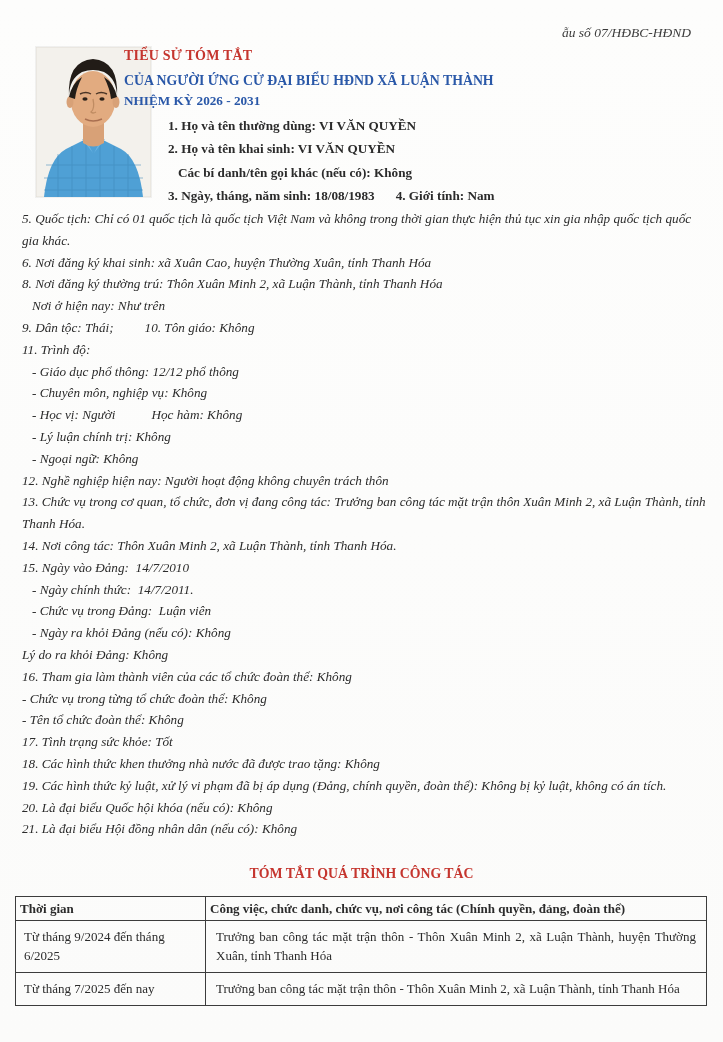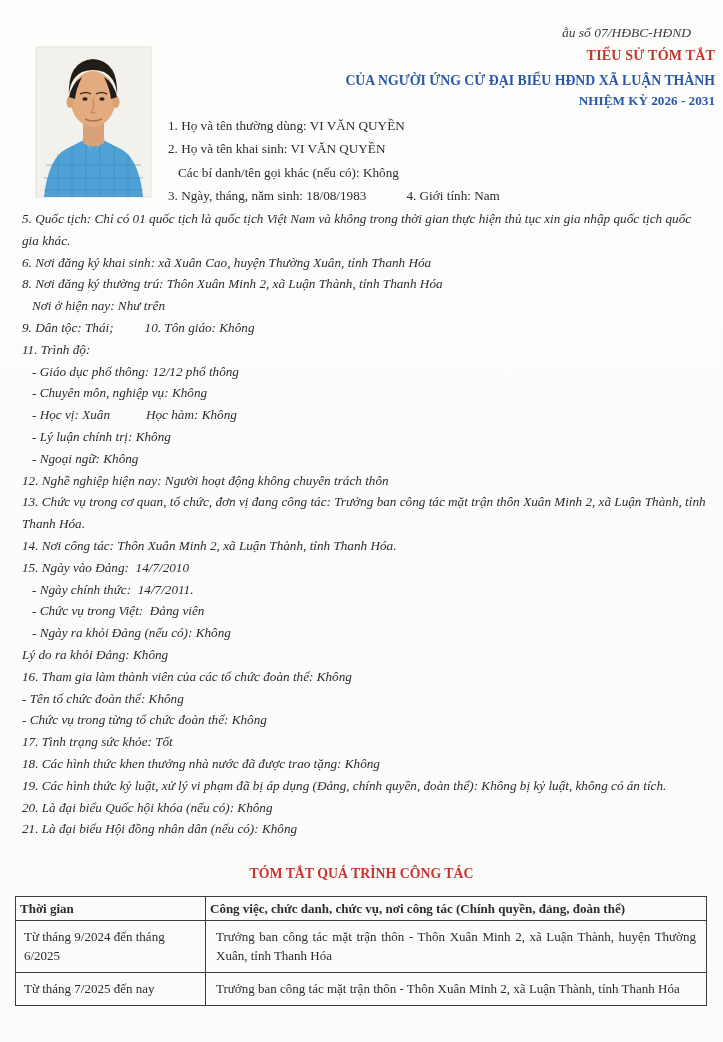--- a/index.html
+++ b/index.html
@@ -16,21 +16,21 @@
     background: linear-gradient(180deg, #fdfdfc 0%, #fbfbfa 100%);
   }
   
   .form-number {
     position: absolute; top: 25px; right: 32px;
     font-style: italic; font-size: 13.5px; color: #3a3a3a;
   }
   
   .doc-header {
     position: absolute; top: 48px; left: 124px; right: 8px;
-    text-align: right;
+    text-align: left;
   }
   .doc-title {
     color: #c5352e; font-weight: bold; font-size: 14px;
     letter-spacing: 0.2px;
   }
   .doc-subtitle {
     margin-top: 9px;
     color: #2a58a8; font-weight: bold; font-size: 13.8px;
   }
   .doc-term {
@@ -39,36 +39,36 @@
   }
   
   .photo {
     position: absolute; left: 36px; top: 47px;
     width: 115px; height: 150px;
     background: #f3f1ec;
     box-shadow: 0 0 0 1px rgba(0,0,0,0.05);
   }
   
   .personal-block {
-    position: absolute; left: 168px; top: 114px; right: 22px;
+    position: absolute; left: 168px; top: 114px; right: 22px; font-weight: bold;
   }
   .personal-block p {
     font-size: 13.2px; line-height: 23.4px;
     white-space: pre-wrap;
   }
   
   .body-block {
     position: absolute; left: 22px; top: 208px; right: 16px; font-style: italic;
   }
   .body-block p {
     font-size: 13.2px; line-height: 21.8px;
     white-space: pre-wrap;
   }
   .ind { padding-left: 10px; }
-  .gap41 { margin-left: 40px; }
+  .gap41 { margin-left: 21px; }
   .gap36 { margin-left: 36px; }
   .gap14 { margin-left: 31px; }
   
   .career-title {
     position: absolute; top: 866px; left: 0; width: 723px;
     text-align: center;
     color: #c5352e; font-weight: bold; font-size: 13.8px;
   }
   .career-table {
     position: absolute; top: 896px; left: 15px;
@@ -154,34 +154,34 @@
 
   <div class="body-block">
     <p>5. Quốc tịch: Chỉ có 01 quốc tịch là quốc tịch Việt Nam và không trong thời gian thực hiện thủ tục xin gia nhập quốc tịch quốc gia khác.</p>
     <p>6. Nơi đăng ký khai sinh: xã Xuân Cao, huyện Thường Xuân, tỉnh Thanh Hóa</p>
     <p>8. Nơi đăng ký thường trú: Thôn Xuân Minh 2, xã Luận Thành, tỉnh Thanh Hóa</p>
     <p class="ind">Nơi ở hiện nay: Như trên</p>
     <p><span>9. Dân tộc: Thái;</span><span class="gap14">10. Tôn giáo: Không</span></p>
     <p>11. Trình độ:</p>
     <p class="ind">- Giáo dục phổ thông: 12/12 phổ thông</p>
     <p class="ind">- Chuyên môn, nghiệp vụ: Không</p>
-    <p class="ind"><span>- Học vị: Xuân</span><span class="gap36">Học hàm: Không</span></p>
+    <p class="ind"><span>- Học vị: Người</span><span class="gap36">Học hàm: Không</span></p>
     <p class="ind">- Lý luận chính trị: Không</p>
     <p class="ind">- Ngoại ngữ: Không</p>
     <p>12. Nghề nghiệp hiện nay: Người hoạt động không chuyên trách thôn</p>
     <p>13. Chức vụ trong cơ quan, tổ chức, đơn vị đang công tác: Trưởng ban công tác mặt trận thôn Xuân Minh 2, xã Luận Thành, tỉnh Thanh Hóa.</p>
     <p>14. Nơi công tác: Thôn Xuân Minh 2, xã Luận Thành, tỉnh Thanh Hóa.</p>
     <p>15. Ngày vào Đảng:  14/7/2010</p>
     <p class="ind">- Ngày chính thức:  14/7/2011.</p>
-    <p class="ind">- Chức vụ trong Việt:  Đảng viên</p>
+    <p class="ind">- Chức vụ trong Đảng:  Luận viên</p>
     <p class="ind">- Ngày ra khỏi Đảng (nếu có): Không</p>
     <p>Lý do ra khỏi Đảng: Không</p>
     <p>16. Tham gia làm thành viên của các tổ chức đoàn thể: Không</p>
+    <p>- Chức vụ trong từng tổ chức đoàn thể: Không</p>
     <p>- Tên tổ chức đoàn thể: Không</p>
-    <p>- Chức vụ trong từng tổ chức đoàn thể: Không</p>
     <p>17. Tình trạng sức khỏe: Tốt</p>
     <p>18. Các hình thức khen thưởng nhà nước đã được trao tặng: Không</p>
     <p>19. Các hình thức kỷ luật, xử lý vi phạm đã bị áp dụng (Đảng, chính quyền, đoàn thể): Không bị kỷ luật, không có án tích.</p>
     <p>20. Là đại biểu Quốc hội khóa (nếu có): Không</p>
     <p>21. Là đại biểu Hội đồng nhân dân (nếu có): Không</p>
   </div>
 
   <div class="career-title">TÓM TẮT QUÁ TRÌNH CÔNG TÁC</div>
 
   <table class="career-table">

